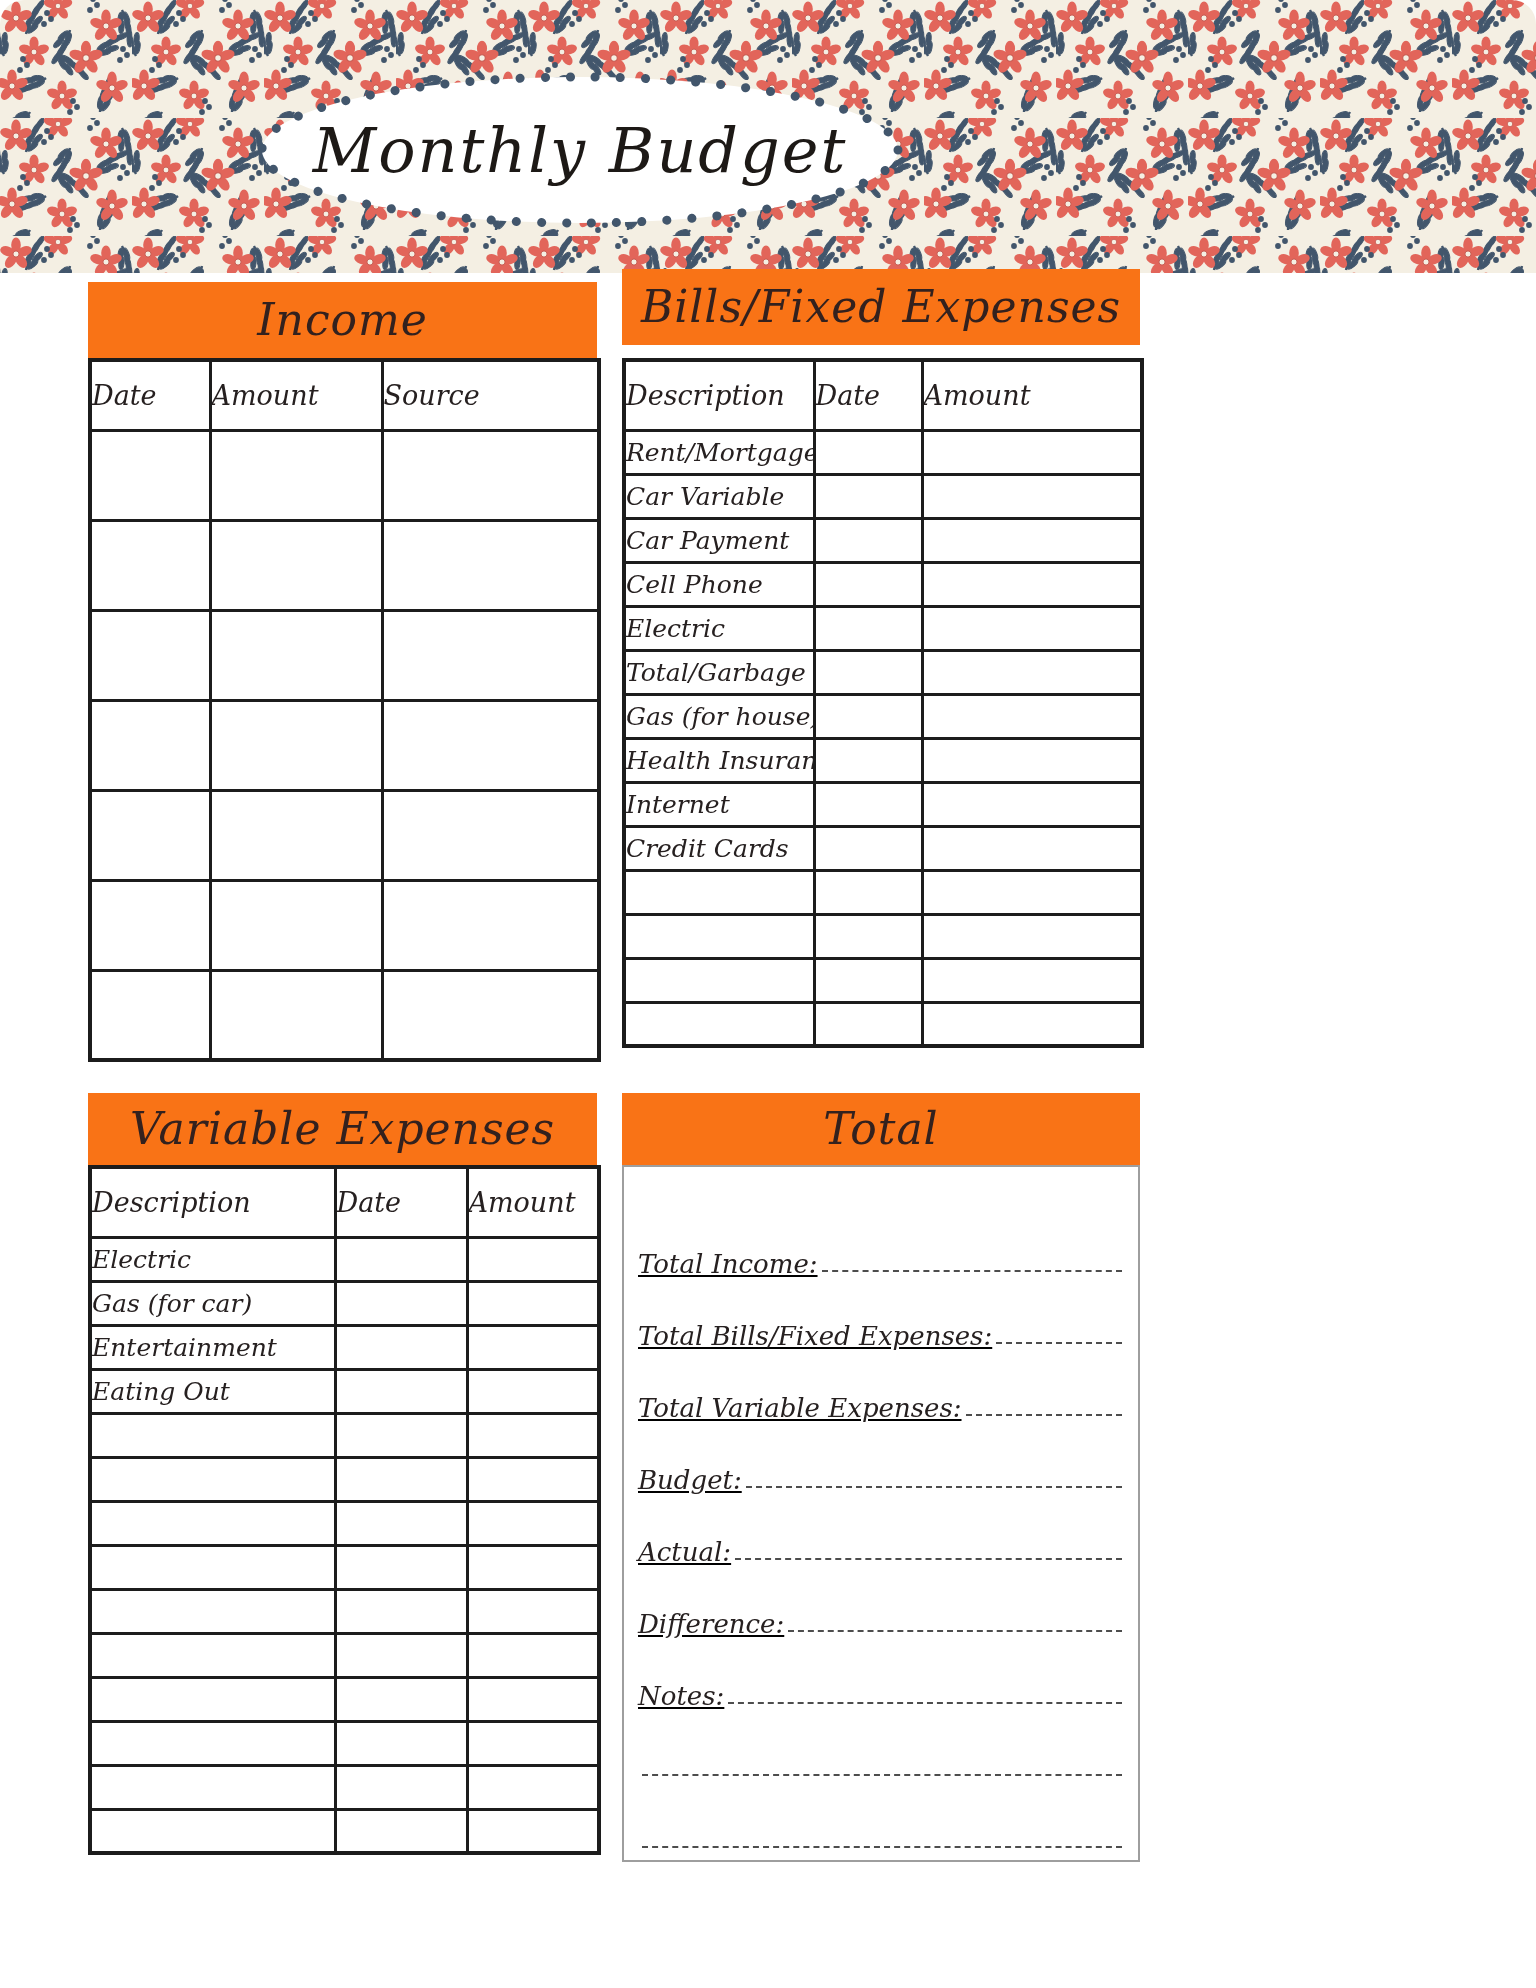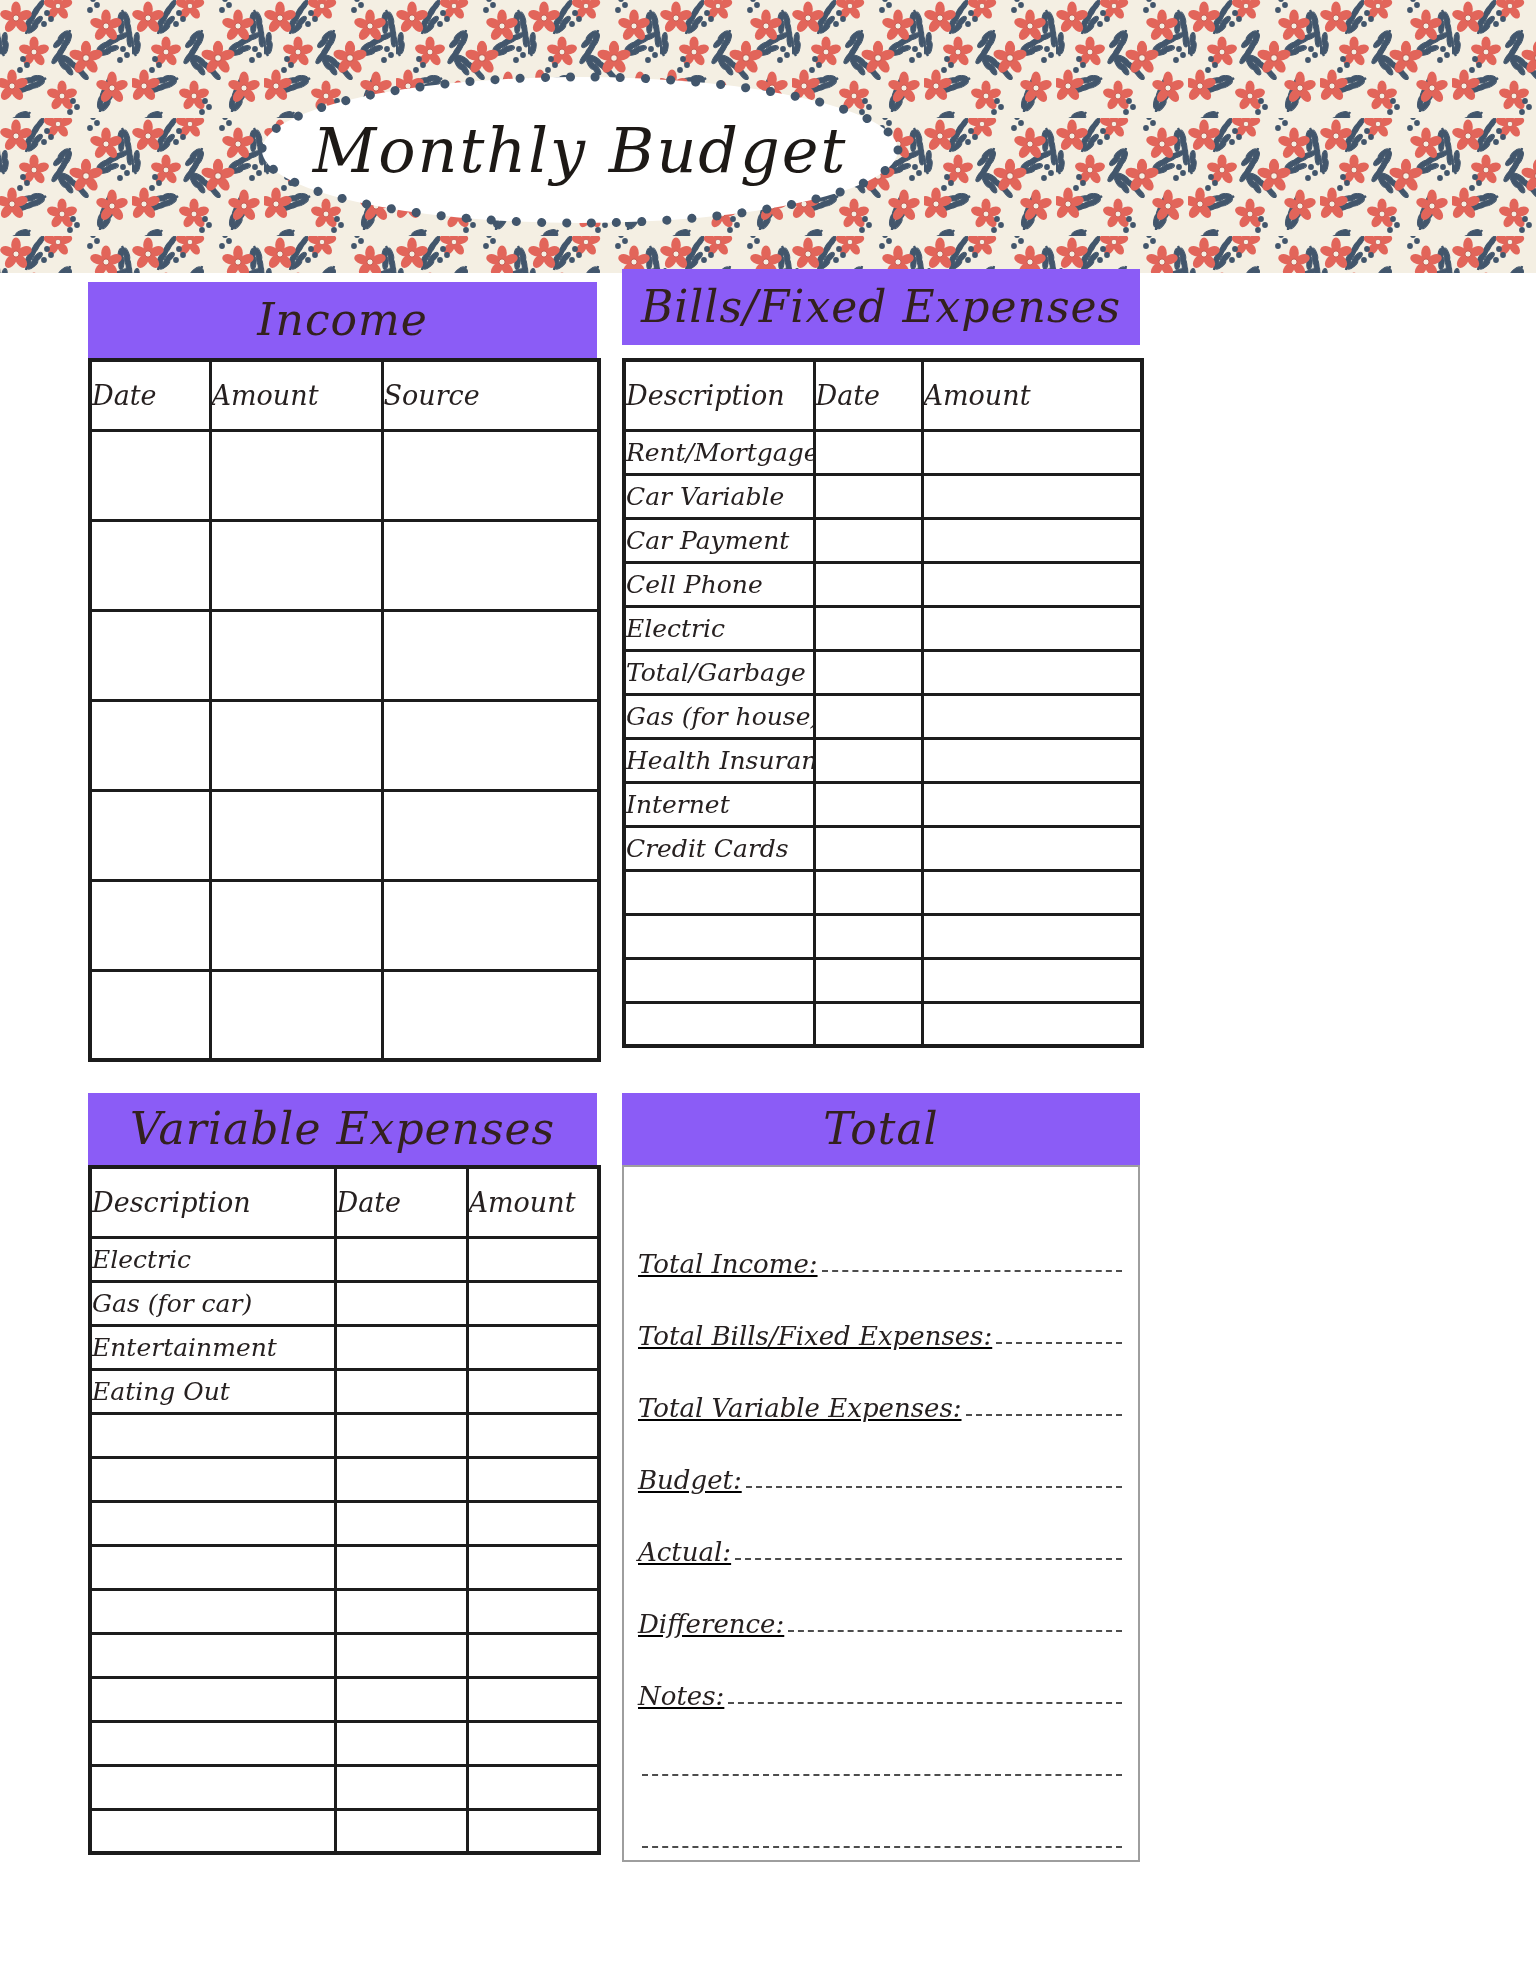--- a/index.html
+++ b/index.html
@@ -3,20 +3,21 @@
 <meta charset="utf-8">
 <style>
   html,body { margin:0; padding:0; background:#ffffff; }
   .page {
     position: relative;
     width: 1536px;
     height: 1988px;
     background: #ffffff;
     font-family: "Liberation Sans", sans-serif;
     overflow: hidden;
+    border-radius: 24px;
   }
   .hand {
     font-family: "DejaVu Serif", cursive;
     font-style: italic;
     color: #262020;
   }
 
   
   .banner {
     position: absolute;
@@ -31,21 +32,21 @@
     text-align: center;
     font-size: 62px;
     line-height: 110px;
     letter-spacing: 2px;
     color: #1d1916;
   }
 
   
   .band {
     position: absolute;
-    background: #8b5cf6;
+    background: #f97316;
     text-align: center;
   }
   .band .band-text {
     font-size: 44px;
     letter-spacing: 1px;
     color: #33211e;
   }
   .band-income   { left: 88px;  top: 282px;  width: 509px; height: 76px; line-height: 76px; }
   .band-bills    { left: 622px; top: 269px;  width: 518px; height: 76px; line-height: 76px; }
   .band-variable { left: 88px;  top: 1093px; width: 509px; height: 72px; line-height: 72px; }

